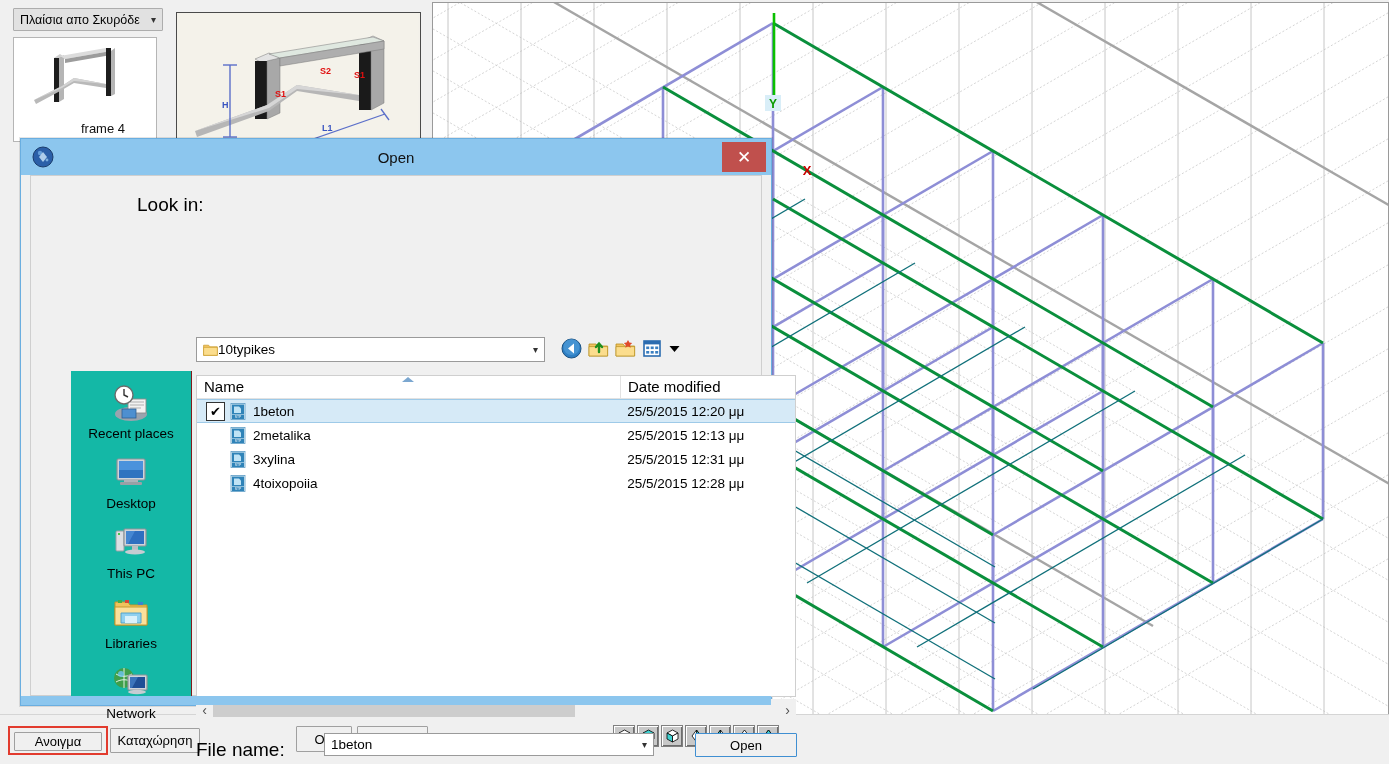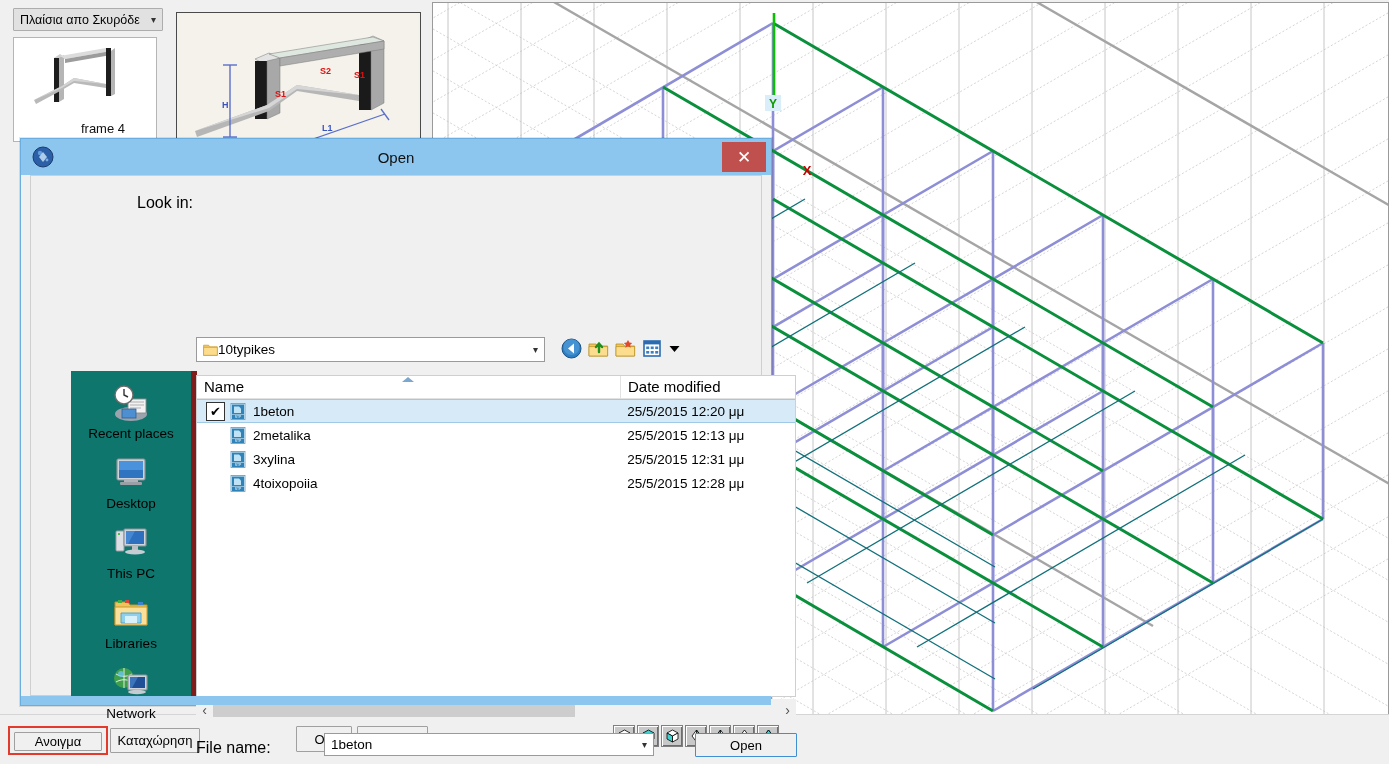--- a/index.html
+++ b/index.html
@@ -92,21 +92,21 @@
     background:#fff;border:1px solid #9a9a9a;display:flex;align-items:center;
     padding:0 2px 0 6px;box-sizing:border-box;font-size:13.5px;
   }
   #lookin-combo .cb-txt{flex:1;}
   #nav-icons{position:absolute;left:540px;top:199px;display:flex;align-items:center;gap:6px;}
   .navico{width:21px;height:21px;cursor:default;display:block;}
 
   
   #places{
     position:absolute;left:50px;top:232px;width:120px;height:330px;
-    background:#0f766e;border-right:6px solid #7f1d1d;
+    background:#14b8a6;border-right:1px solid #7f1d1d;
   }
   .place{
     width:100%;display:flex;flex-direction:column;align-items:center;
     margin-top:10px;cursor:default;
   }
   .place .pl-ico{width:46px;height:44px;display:block;}
   .place .pl-txt{font-size:13.5px;margin-top:1px;color:#000;}
 
   
   #filelist{
@@ -135,21 +135,21 @@
   
   #hscroll{
     position:absolute;left:175px;top:560px;width:600px;height:22px;
     background:#f0f0f0;display:flex;align-items:center;
   }
   #hs-left,#hs-right{width:17px;text-align:center;font-size:14px;color:#505050;cursor:default;}
   #hs-track{flex:1;height:14px;background:#f0f0f0;position:relative;}
   #hs-thumb{position:absolute;left:0;top:0;width:362px;height:14px;background:#cdcdcd;}
 
   
-  #lbl-filename{position:absolute;left:175px;top:600px;font-size:16px;text-align:right;}
+  #lbl-filename{position:absolute;left:175px;top:600px;font-size:19px;text-align:right;}
   #in-filename{
     position:absolute;left:303px;top:594px;width:330px;height:23px;background:#fff;
     border:1px solid #9a9a9a;box-sizing:border-box;display:flex;align-items:center;
     padding:0 2px 0 6px;font-size:13.5px;
   }
   #in-filename .cb-txt,#in-filetype .cb-txt{flex:1;}
   #btn-open{position:absolute;left:674px;top:594px;width:102px;height:24px;border:1px solid #3f8fd2;}
   #dlg-footer{position:absolute;left:0;right:0;bottom:0;height:9px;background:#8cc6ee;}
 </style>
 </head>

